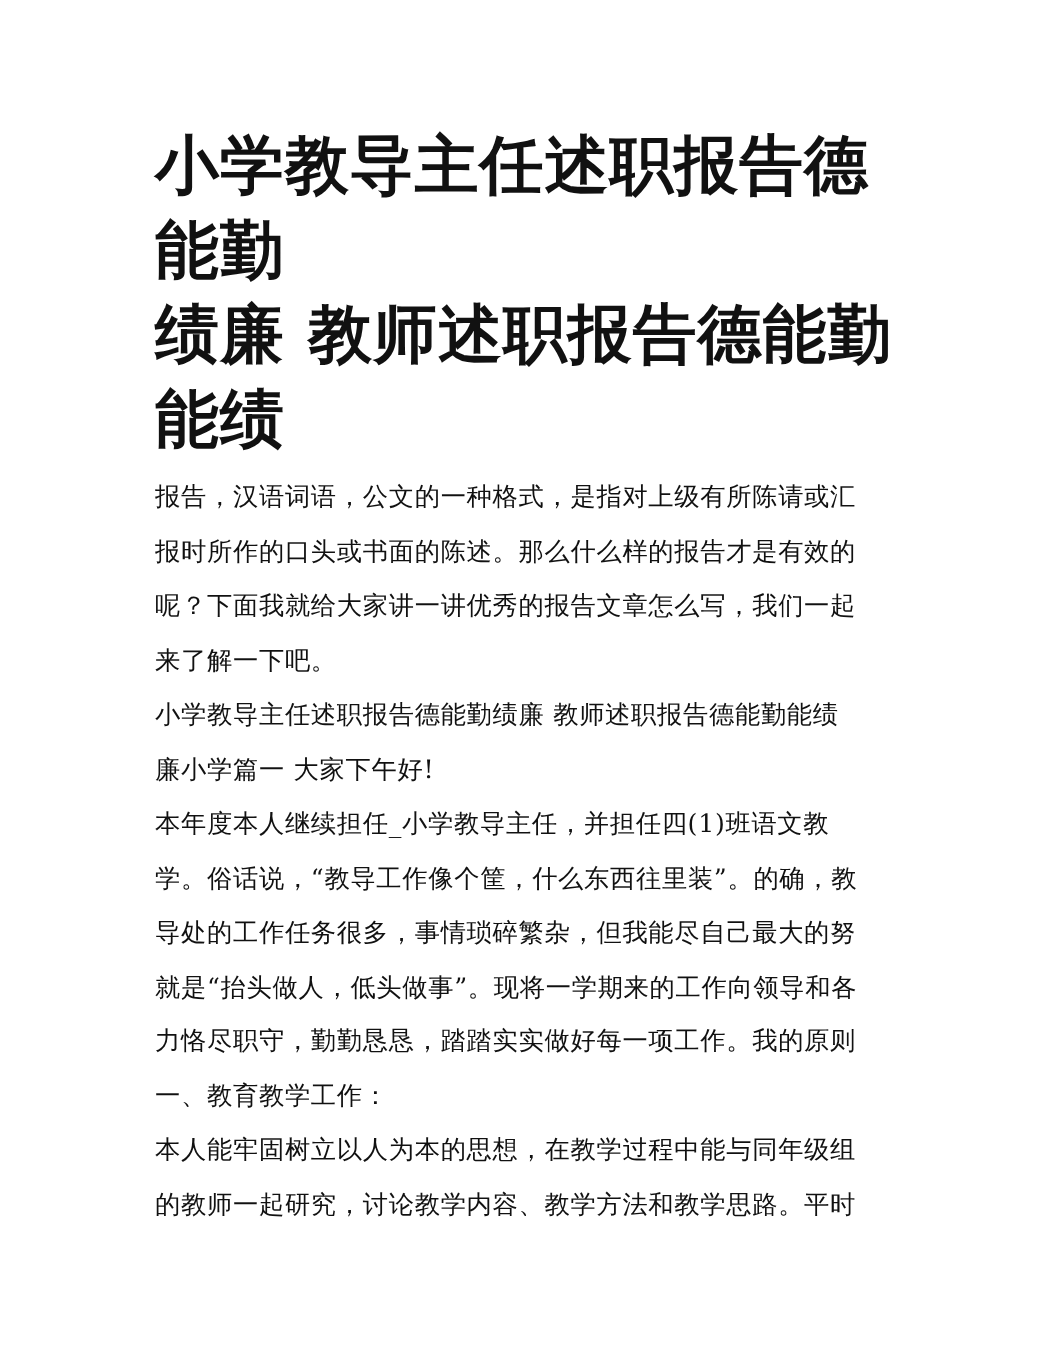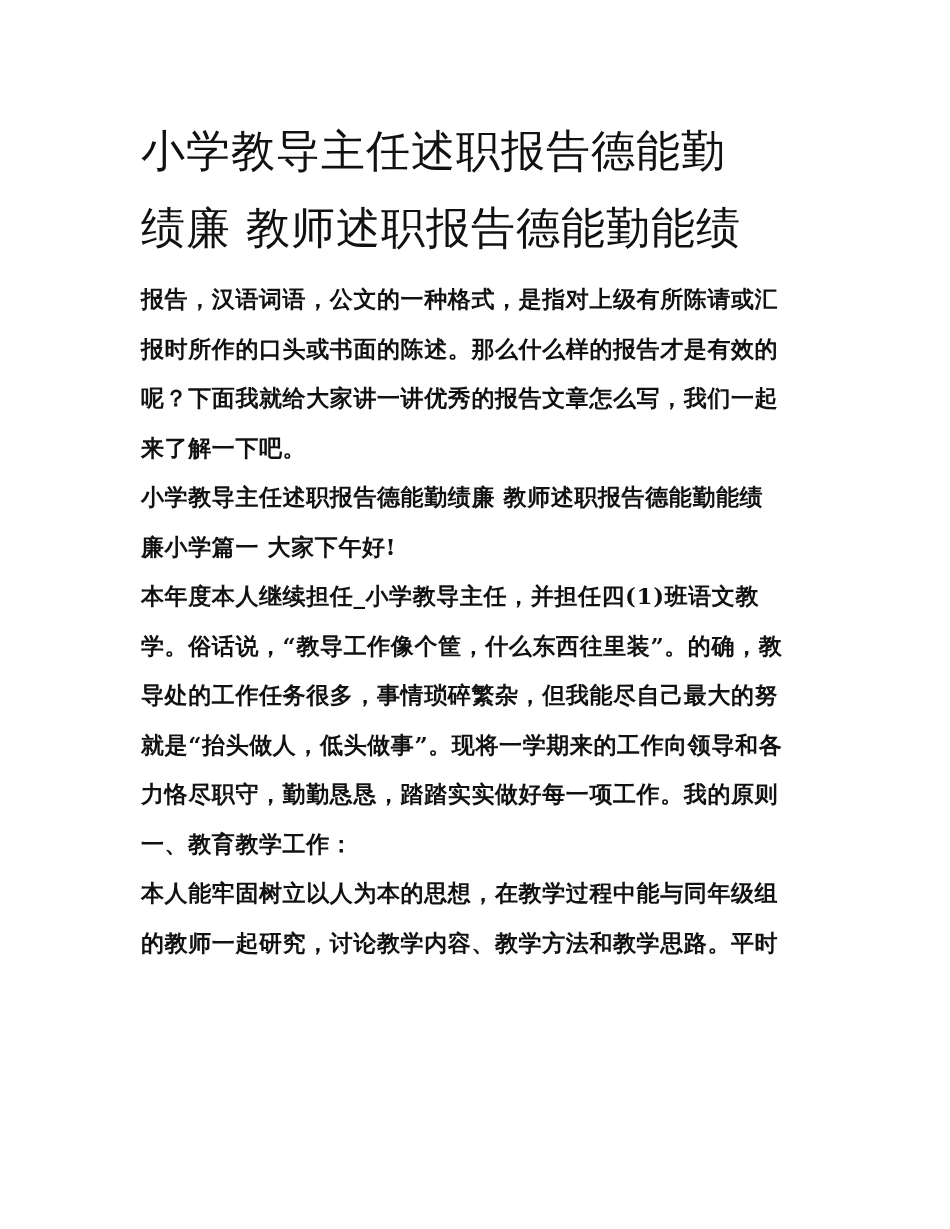--- a/index.html
+++ b/index.html
@@ -1,22 +1,22 @@
 <!DOCTYPE html>
 <html><head>
 <meta charset="utf-8">
 <style>
   html, body { margin: 0; padding: 0; background: #ffffff; }
   body { width: 950px; height: 1229px; overflow: hidden; position: relative;
          font-family: "DejaVu Serif", "Liberation Serif", serif; color: #111111; }
   .page { position: absolute; left: 141px; top: 112px; width: 672px; }
-  .title { font-size: 44px; line-height: 77px; margin: 0 0 8px 0; font-weight: normal;
+  .title { font-size: 58px; line-height: 77px; margin: 0 0 8px 0; font-weight: bold;
            letter-spacing: 1px; }
   .para { font-size: 23px; line-height: 49.5px; margin: 0; letter-spacing: 0.6px;
-          text-align: justify; font-weight: bold; }
+          text-align: justify; }
 </style>
 </head>
 <body>
 
 <div class="page">
   <h1 class="title">
     <div>小学教导主任述职报告德能勤</div>
     <div>绩廉 教师述职报告德能勤能绩</div>
   </h1>
 

